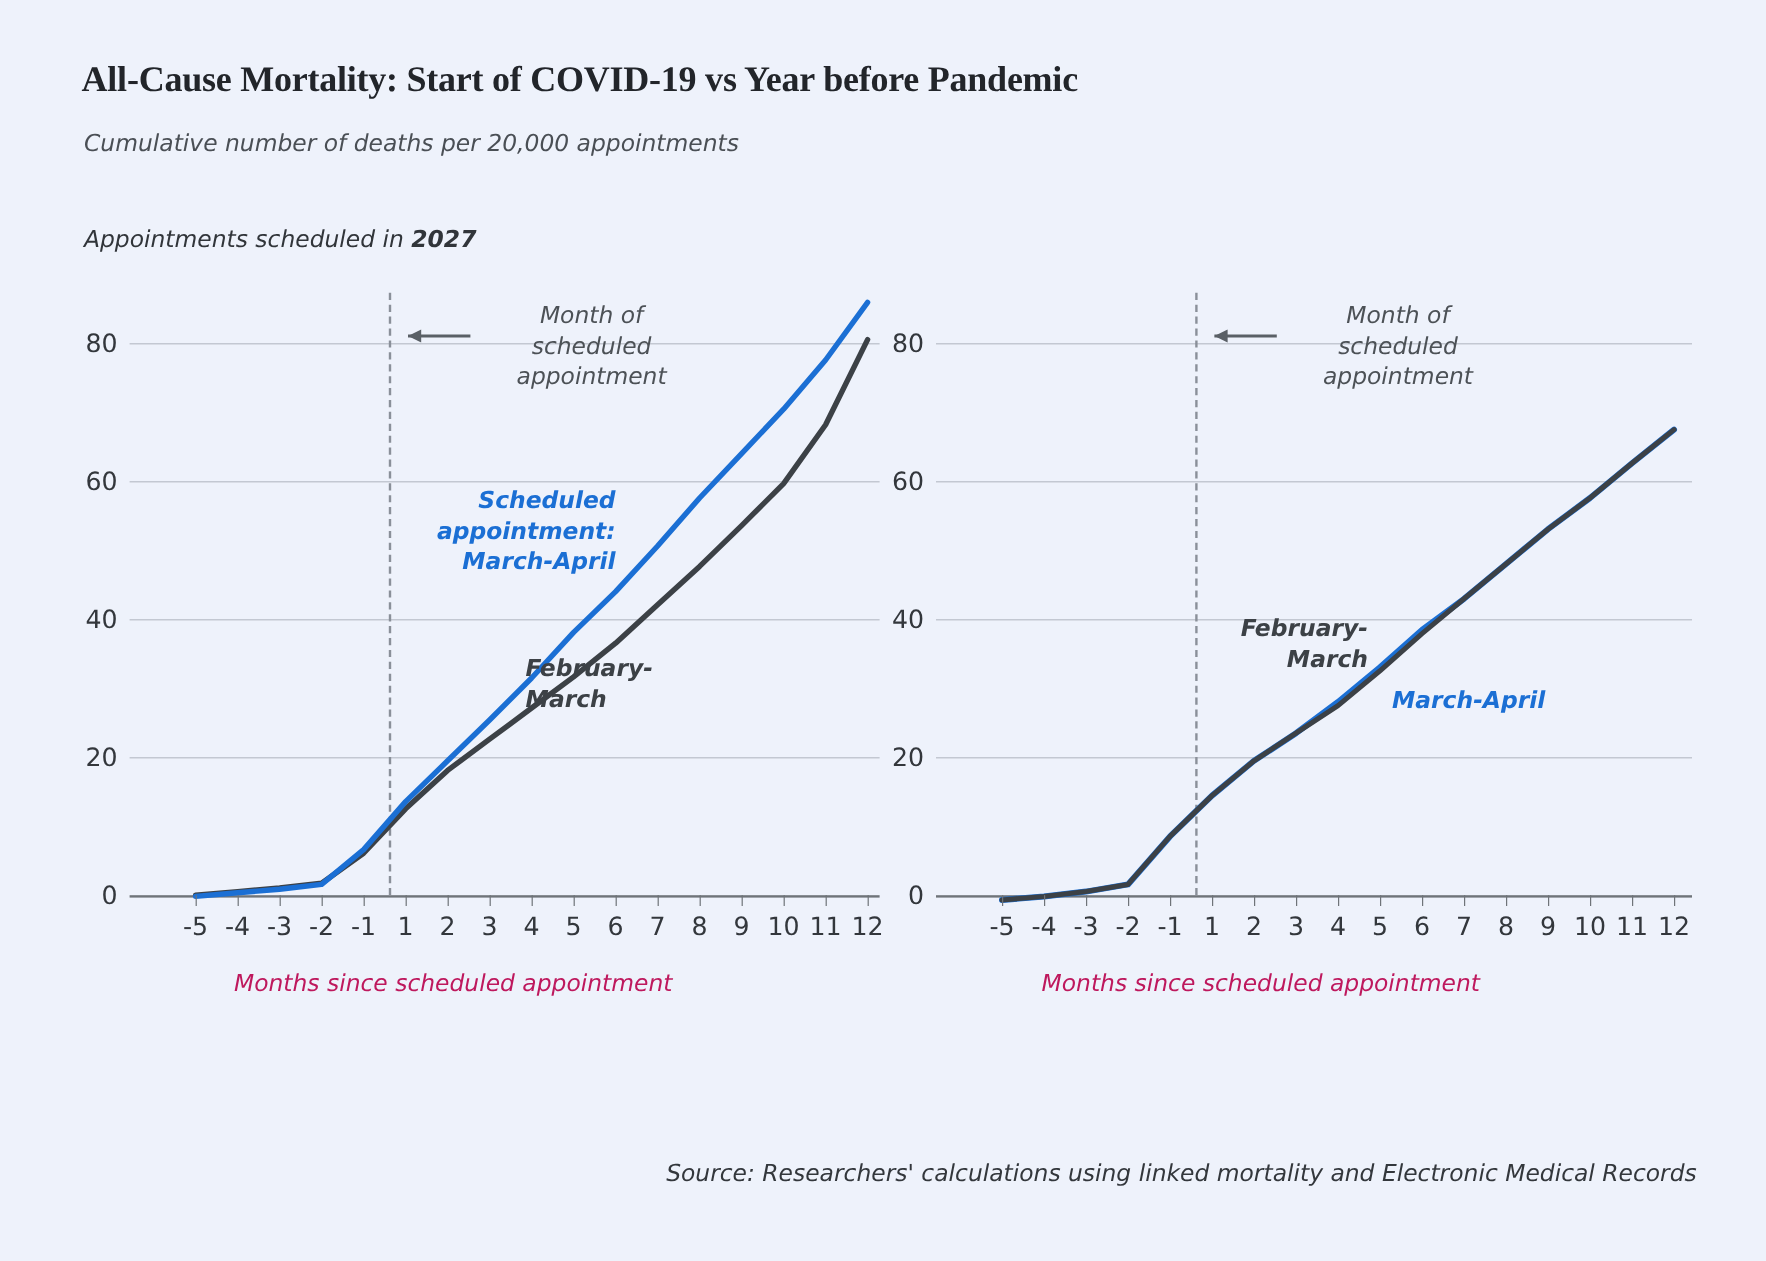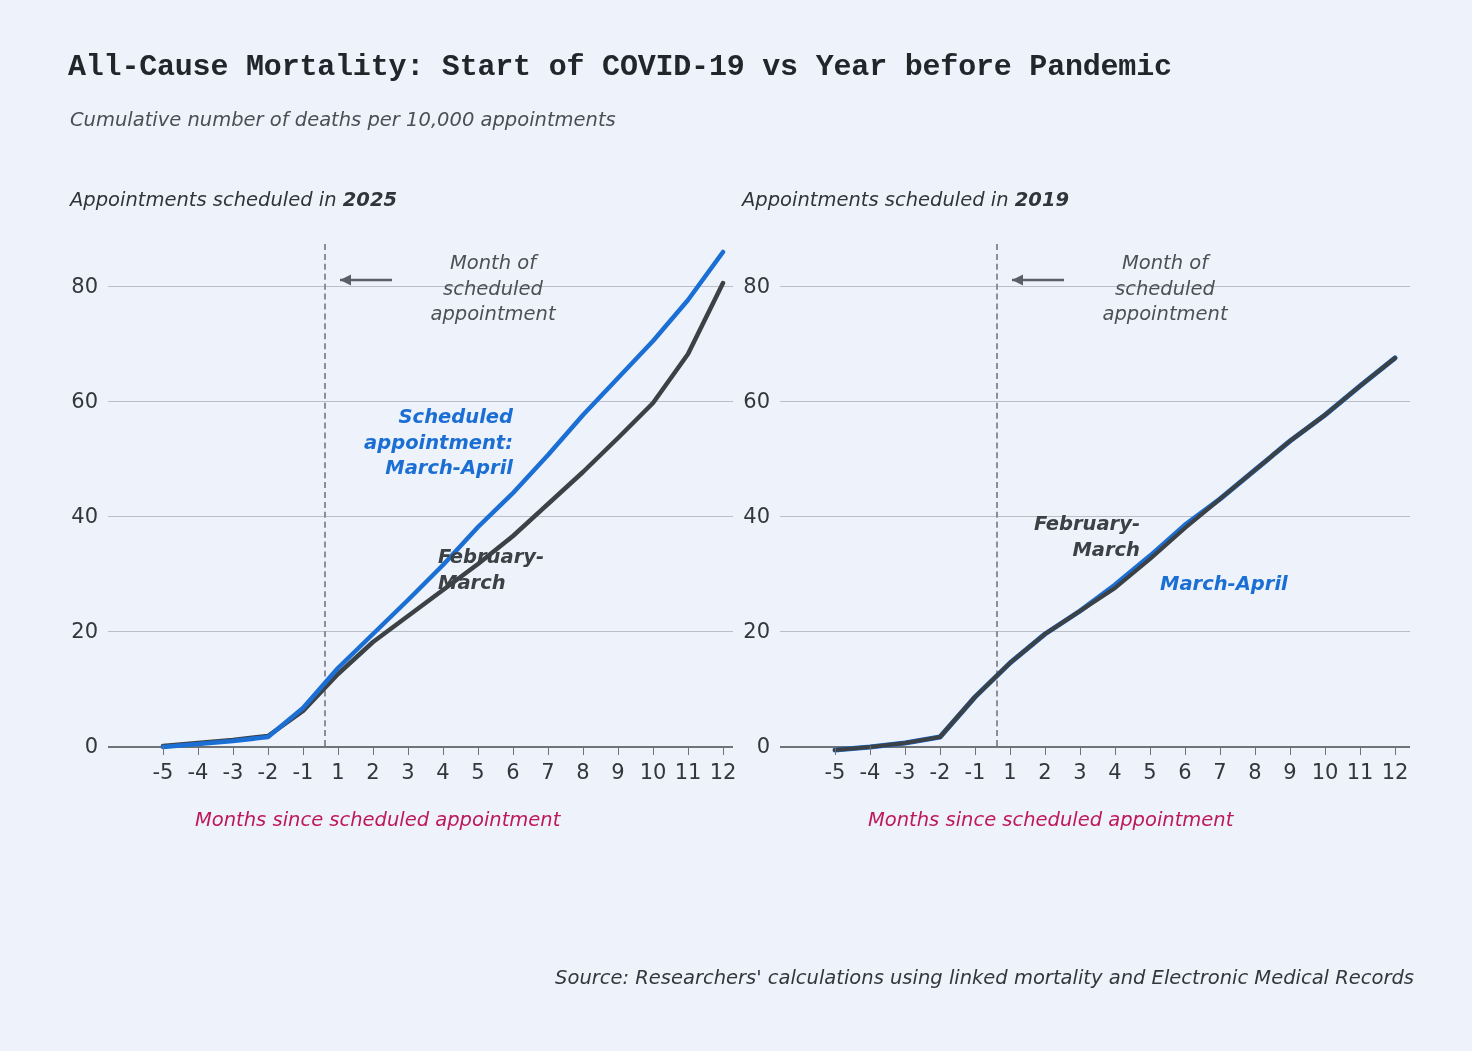--- a/index.html
+++ b/index.html
@@ -11,21 +11,21 @@
     overflow:hidden;
     position:relative;
   }
   .title {
     position:absolute;
     left:68px; top:50px;
     font-size:30px;
     font-weight:bold;
     letter-spacing:-0.2px;
     color:#22252a;
-    font-family:Liberation Mono, monospace;
+    font-family:Liberation Serif, serif;
   }
   .subtitle {
     position:absolute;
     left:70px; top:108px;
     font-size:19.5px;
     font-style:italic;
     color:#4a4f55;
   }
   .panel { position:absolute; top:178px; height:680px; }
   .panel-left { left:60px; width:690px; }
@@ -120,25 +120,25 @@
     font-size:19.5px;
     font-style:italic;
     color:#33373c;
   }
   svg.lines { position:absolute; left:0; top:0; overflow:visible; }
 </style>
 </head>
 <body>
 
 <div class="title">All-Cause Mortality: Start of COVID-19 vs Year before Pandemic</div>
-<div class="subtitle">Cumulative number of deaths per 10,000 appointments</div>
+<div class="subtitle">Cumulative number of deaths per 20,000 appointments</div>
 
 <div class="panel panel-left">
   <div class="panel-title">
-    <span>Appointments scheduled in </span><b>2025</b>
+    <span>Appointments scheduled in </span><b>2027</b>
   </div>
 
   <div class="plot">
 
     <div class="gridline" style="top:60px;"></div>
     <div class="gridline" style="top:175px;"></div>
     <div class="gridline" style="top:290px;"></div>
     <div class="gridline" style="top:405px;"></div>
     <div class="axis-x" style="top:520px;"></div>
 
@@ -210,23 +210,20 @@
     <div class="series-label dark" style="left:330px; top:318px; width:160px; text-align:left;">
       <div>February-</div>
       <div>March</div>
     </div>
   </div>
 
   <div class="axis-caption" style="left:135px; top:630px;">Months since scheduled appointment</div>
 </div>
 
 <div class="panel panel-right">
-  <div class="panel-title">
-    <span>Appointments scheduled in </span><b>2019</b>
-  </div>
 
   <div class="plot">
     <div class="gridline" style="top:60px;"></div>
     <div class="gridline" style="top:175px;"></div>
     <div class="gridline" style="top:290px;"></div>
     <div class="gridline" style="top:405px;"></div>
     <div class="axis-x" style="top:520px;"></div>
 
     <div class="ylabel" style="top:60px;">80</div>
     <div class="ylabel" style="top:175px;">60</div>

